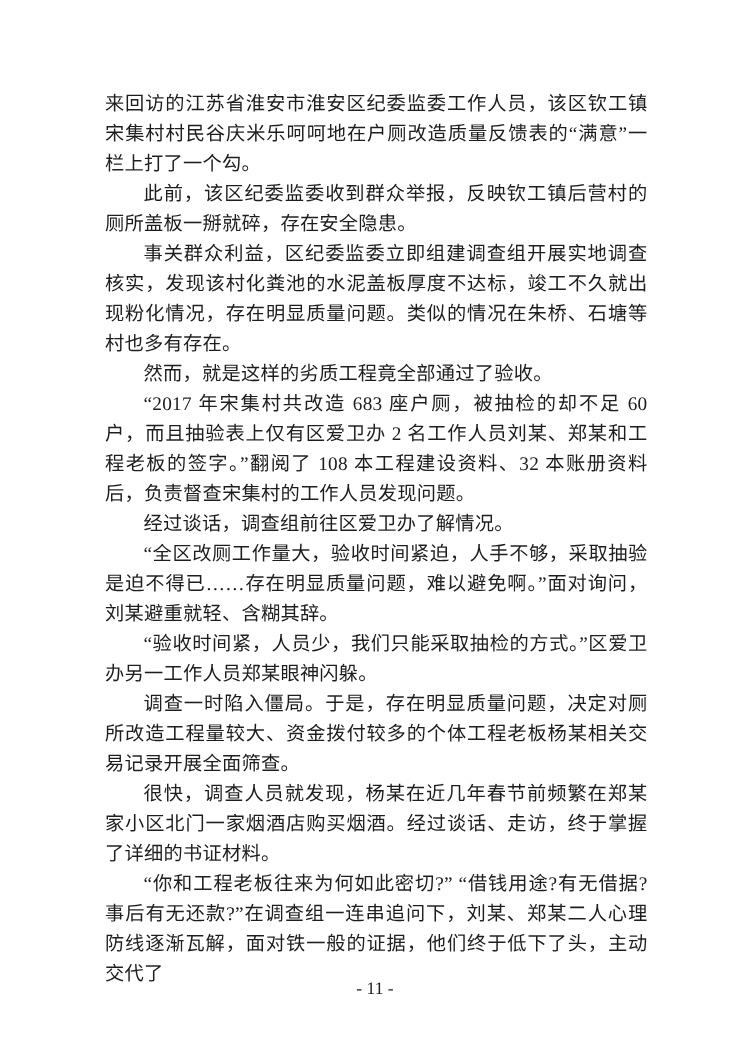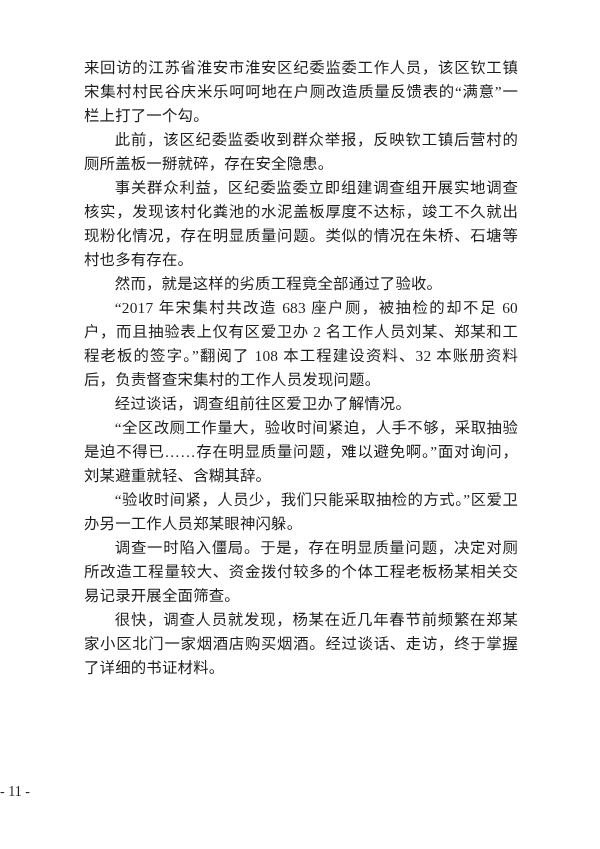--- a/index.html
+++ b/index.html
@@ -12,55 +12,56 @@
     width: 600px;
     height: 849px;
     background: #ffffff;
     overflow: hidden;
     font-family: "Liberation Serif", "DejaVu Serif", serif;
     color: #1d1d1d;
   }
   .text-block {
     position: absolute;
     left: 84px;
-    top: 56px;
+    top: 72px;
     width: 434px;
     font-size: 15.4px;
     line-height: 24px;
     text-align: justify;
     text-justify: inter-ideograph;
     letter-spacing: 0.2px;
   }
   .para {
     margin: 0;
   }
   .para.indent {
     text-indent: 2em;
   }
   .page-number {
     position: absolute;
     left: 0;
     top: 783px;
     width: 100%;
-    text-align: left;
+    text-align: center;
     font-size: 14px;
     line-height: 18px;
     color: #1d1d1d;
   }
 </style>
 </head>
 <body>
 
 <div class="page">
   <div class="text-block">
       <p class="para">来回访的江苏省淮安市淮安区纪委监委工作人员，该区钦工镇宋集村村民谷庆米乐呵呵地在户厕改造质量反馈表的“满意”一栏上打了一个勾。</p>
       <p class="para indent">此前，该区纪委监委收到群众举报，反映钦工镇后营村的厕所盖板一掰就碎，存在安全隐患。</p>
       <p class="para indent">事关群众利益，区纪委监委立即组建调查组开展实地调查核实，发现该村化粪池的水泥盖板厚度不达标，竣工不久就出现粉化情况，存在明显质量问题。类似的情况在朱桥、石塘等村也多有存在。</p>
       <p class="para indent">然而，就是这样的劣质工程竟全部通过了验收。</p>
       <p class="para indent">“2017 年宋集村共改造 683 座户厕，被抽检的却不足 60 户，而且抽验表上仅有区爱卫办 2 名工作人员刘某、郑某和工程老板的签字。”翻阅了 108 本工程建设资料、32 本账册资料后，负责督查宋集村的工作人员发现问题。</p>
       <p class="para indent">经过谈话，调查组前往区爱卫办了解情况。</p>
       <p class="para indent">“全区改厕工作量大，验收时间紧迫，人手不够，采取抽验是迫不得已……存在明显质量问题，难以避免啊。”面对询问，刘某避重就轻、含糊其辞。</p>
       <p class="para indent">“验收时间紧，人员少，我们只能采取抽检的方式。”区爱卫办另一工作人员郑某眼神闪躲。</p>
       <p class="para indent">调查一时陷入僵局。于是，存在明显质量问题，决定对厕所改造工程量较大、资金拨付较多的个体工程老板杨某相关交易记录开展全面筛查。</p>
       <p class="para indent">很快，调查人员就发现，杨某在近几年春节前频繁在郑某家小区北门一家烟酒店购买烟酒。经过谈话、走访，终于掌握了详细的书证材料。</p>
+      <p class="para indent">“你和工程老板往来为何如此密切?” “借钱用途?有无借据?事后有无还款?”在调查组一连串追问下，刘某、郑某二人心理防线逐渐瓦解，面对铁一般的证据，他们终于低下了头，主动交代了</p>
     </div>
   <div class="page-number">- 11 -</div>
 </div>
 
 </body></html>

